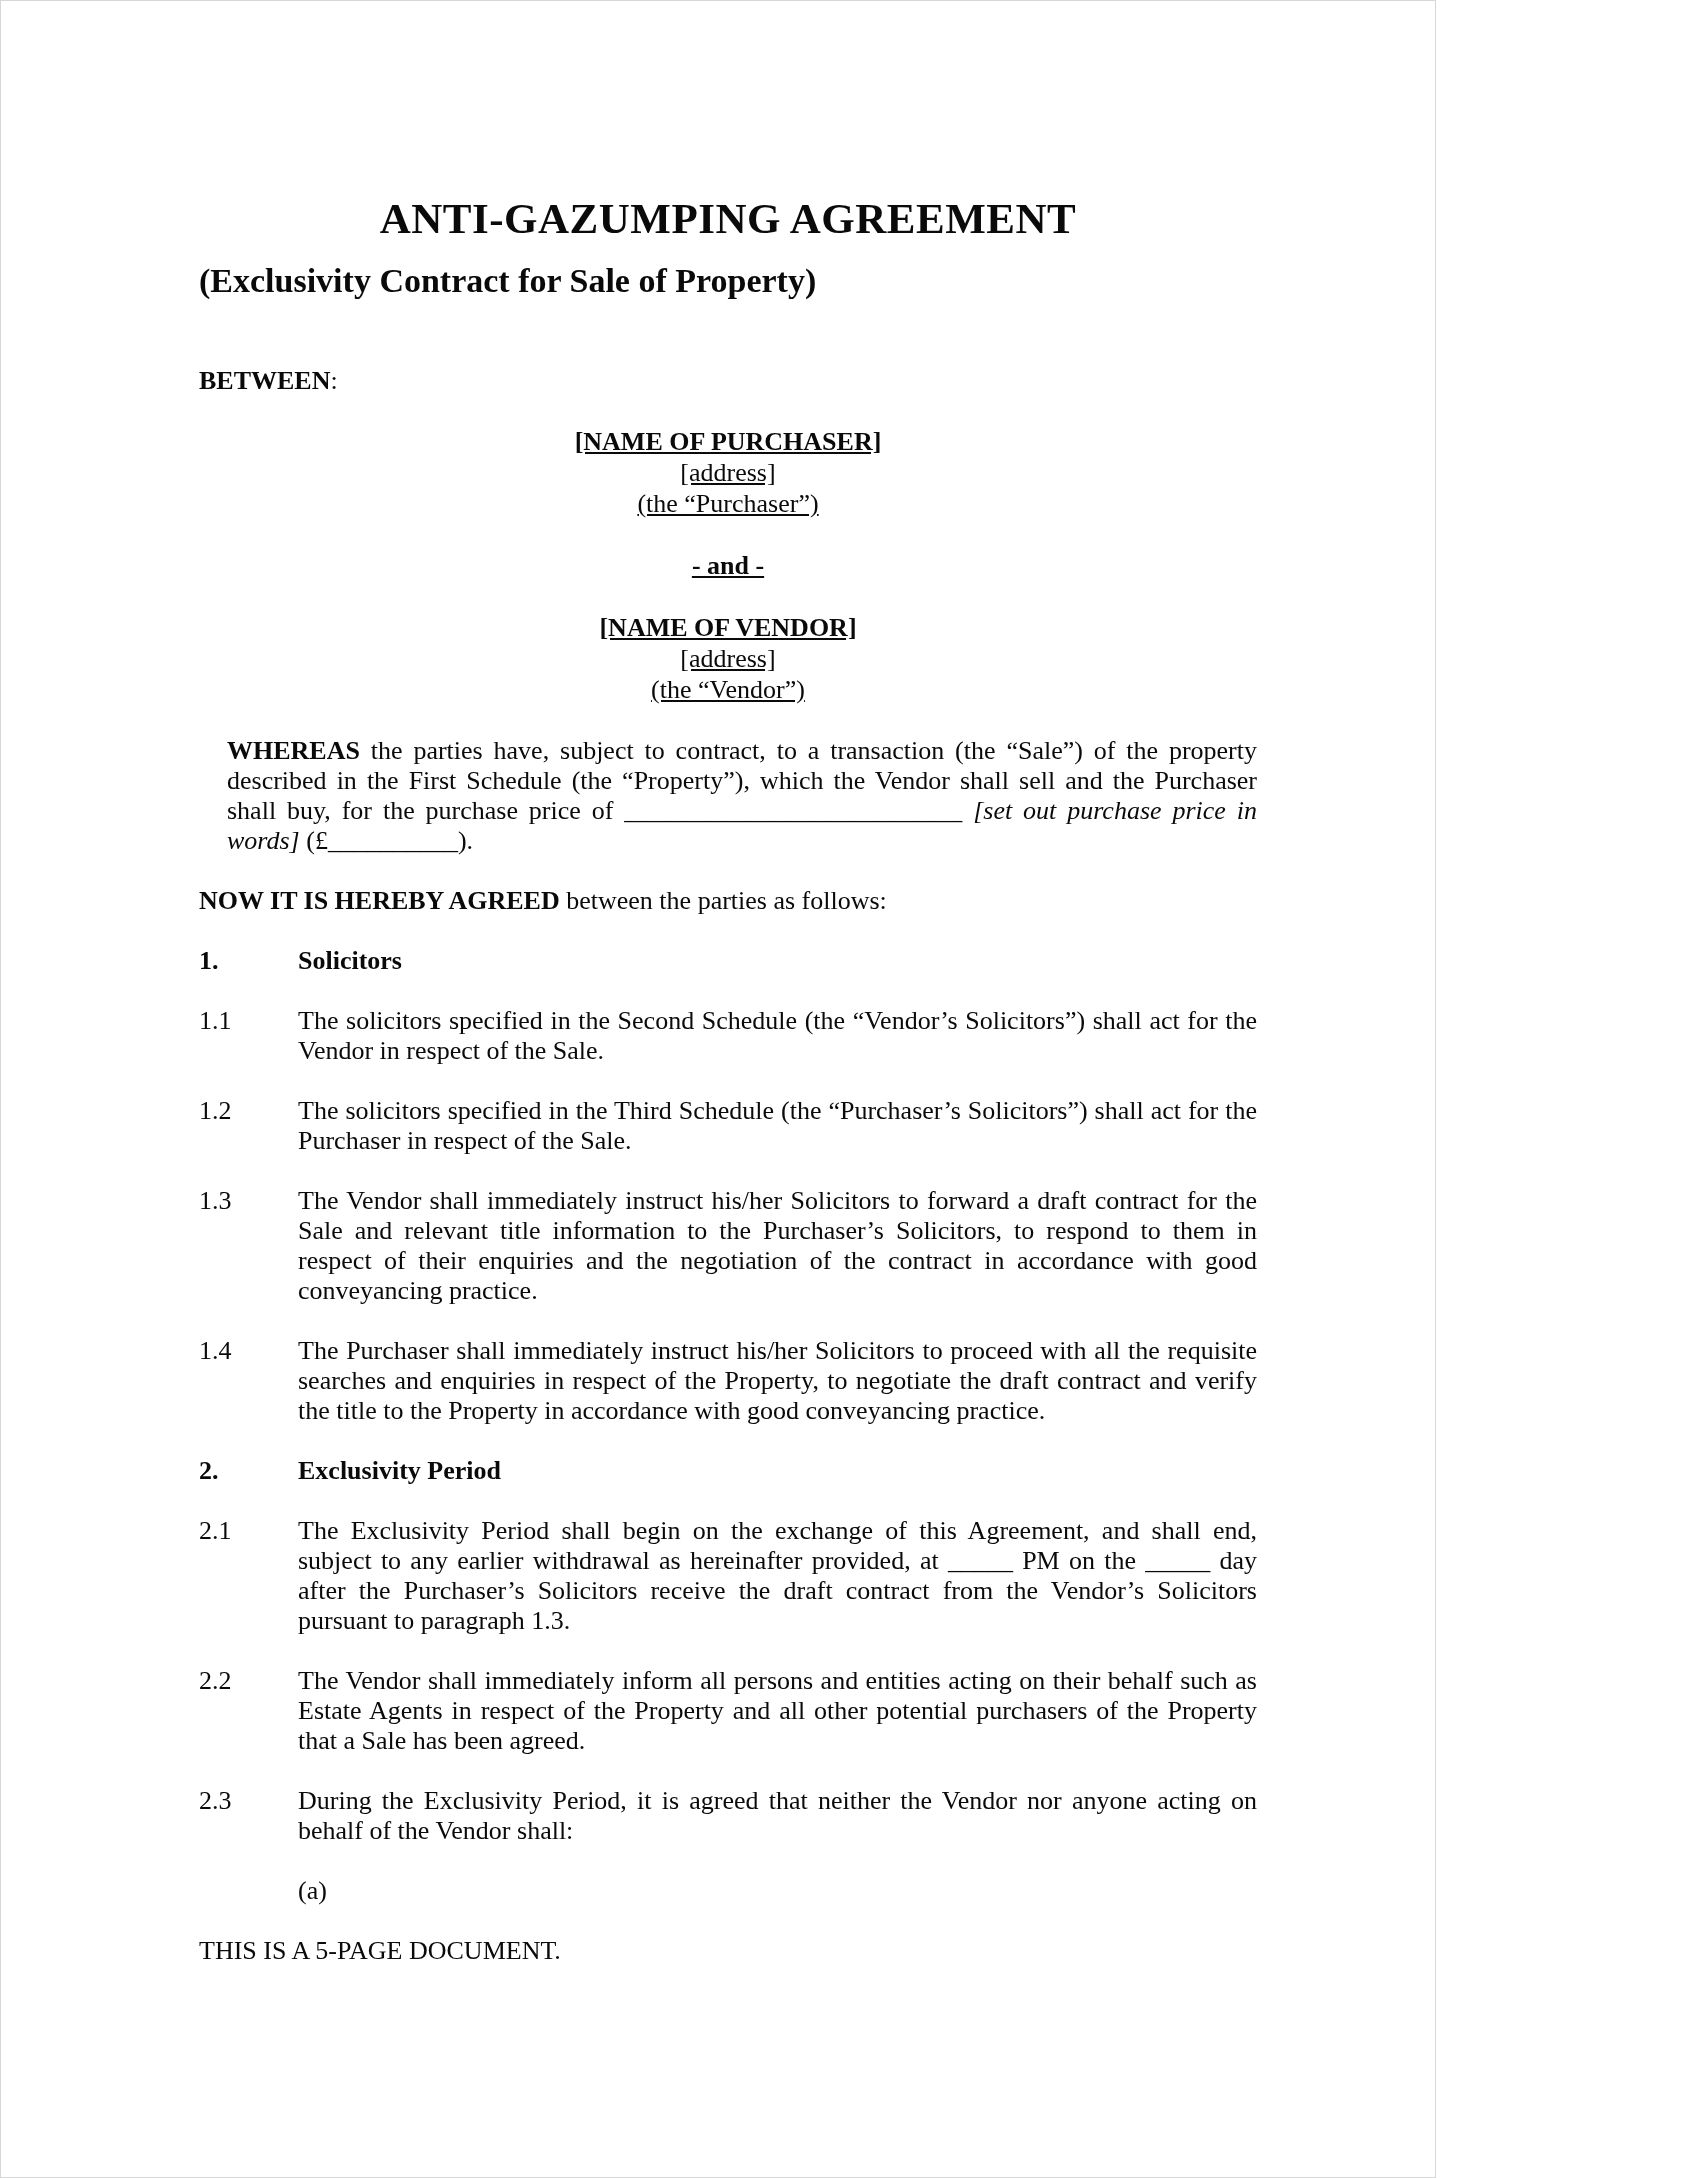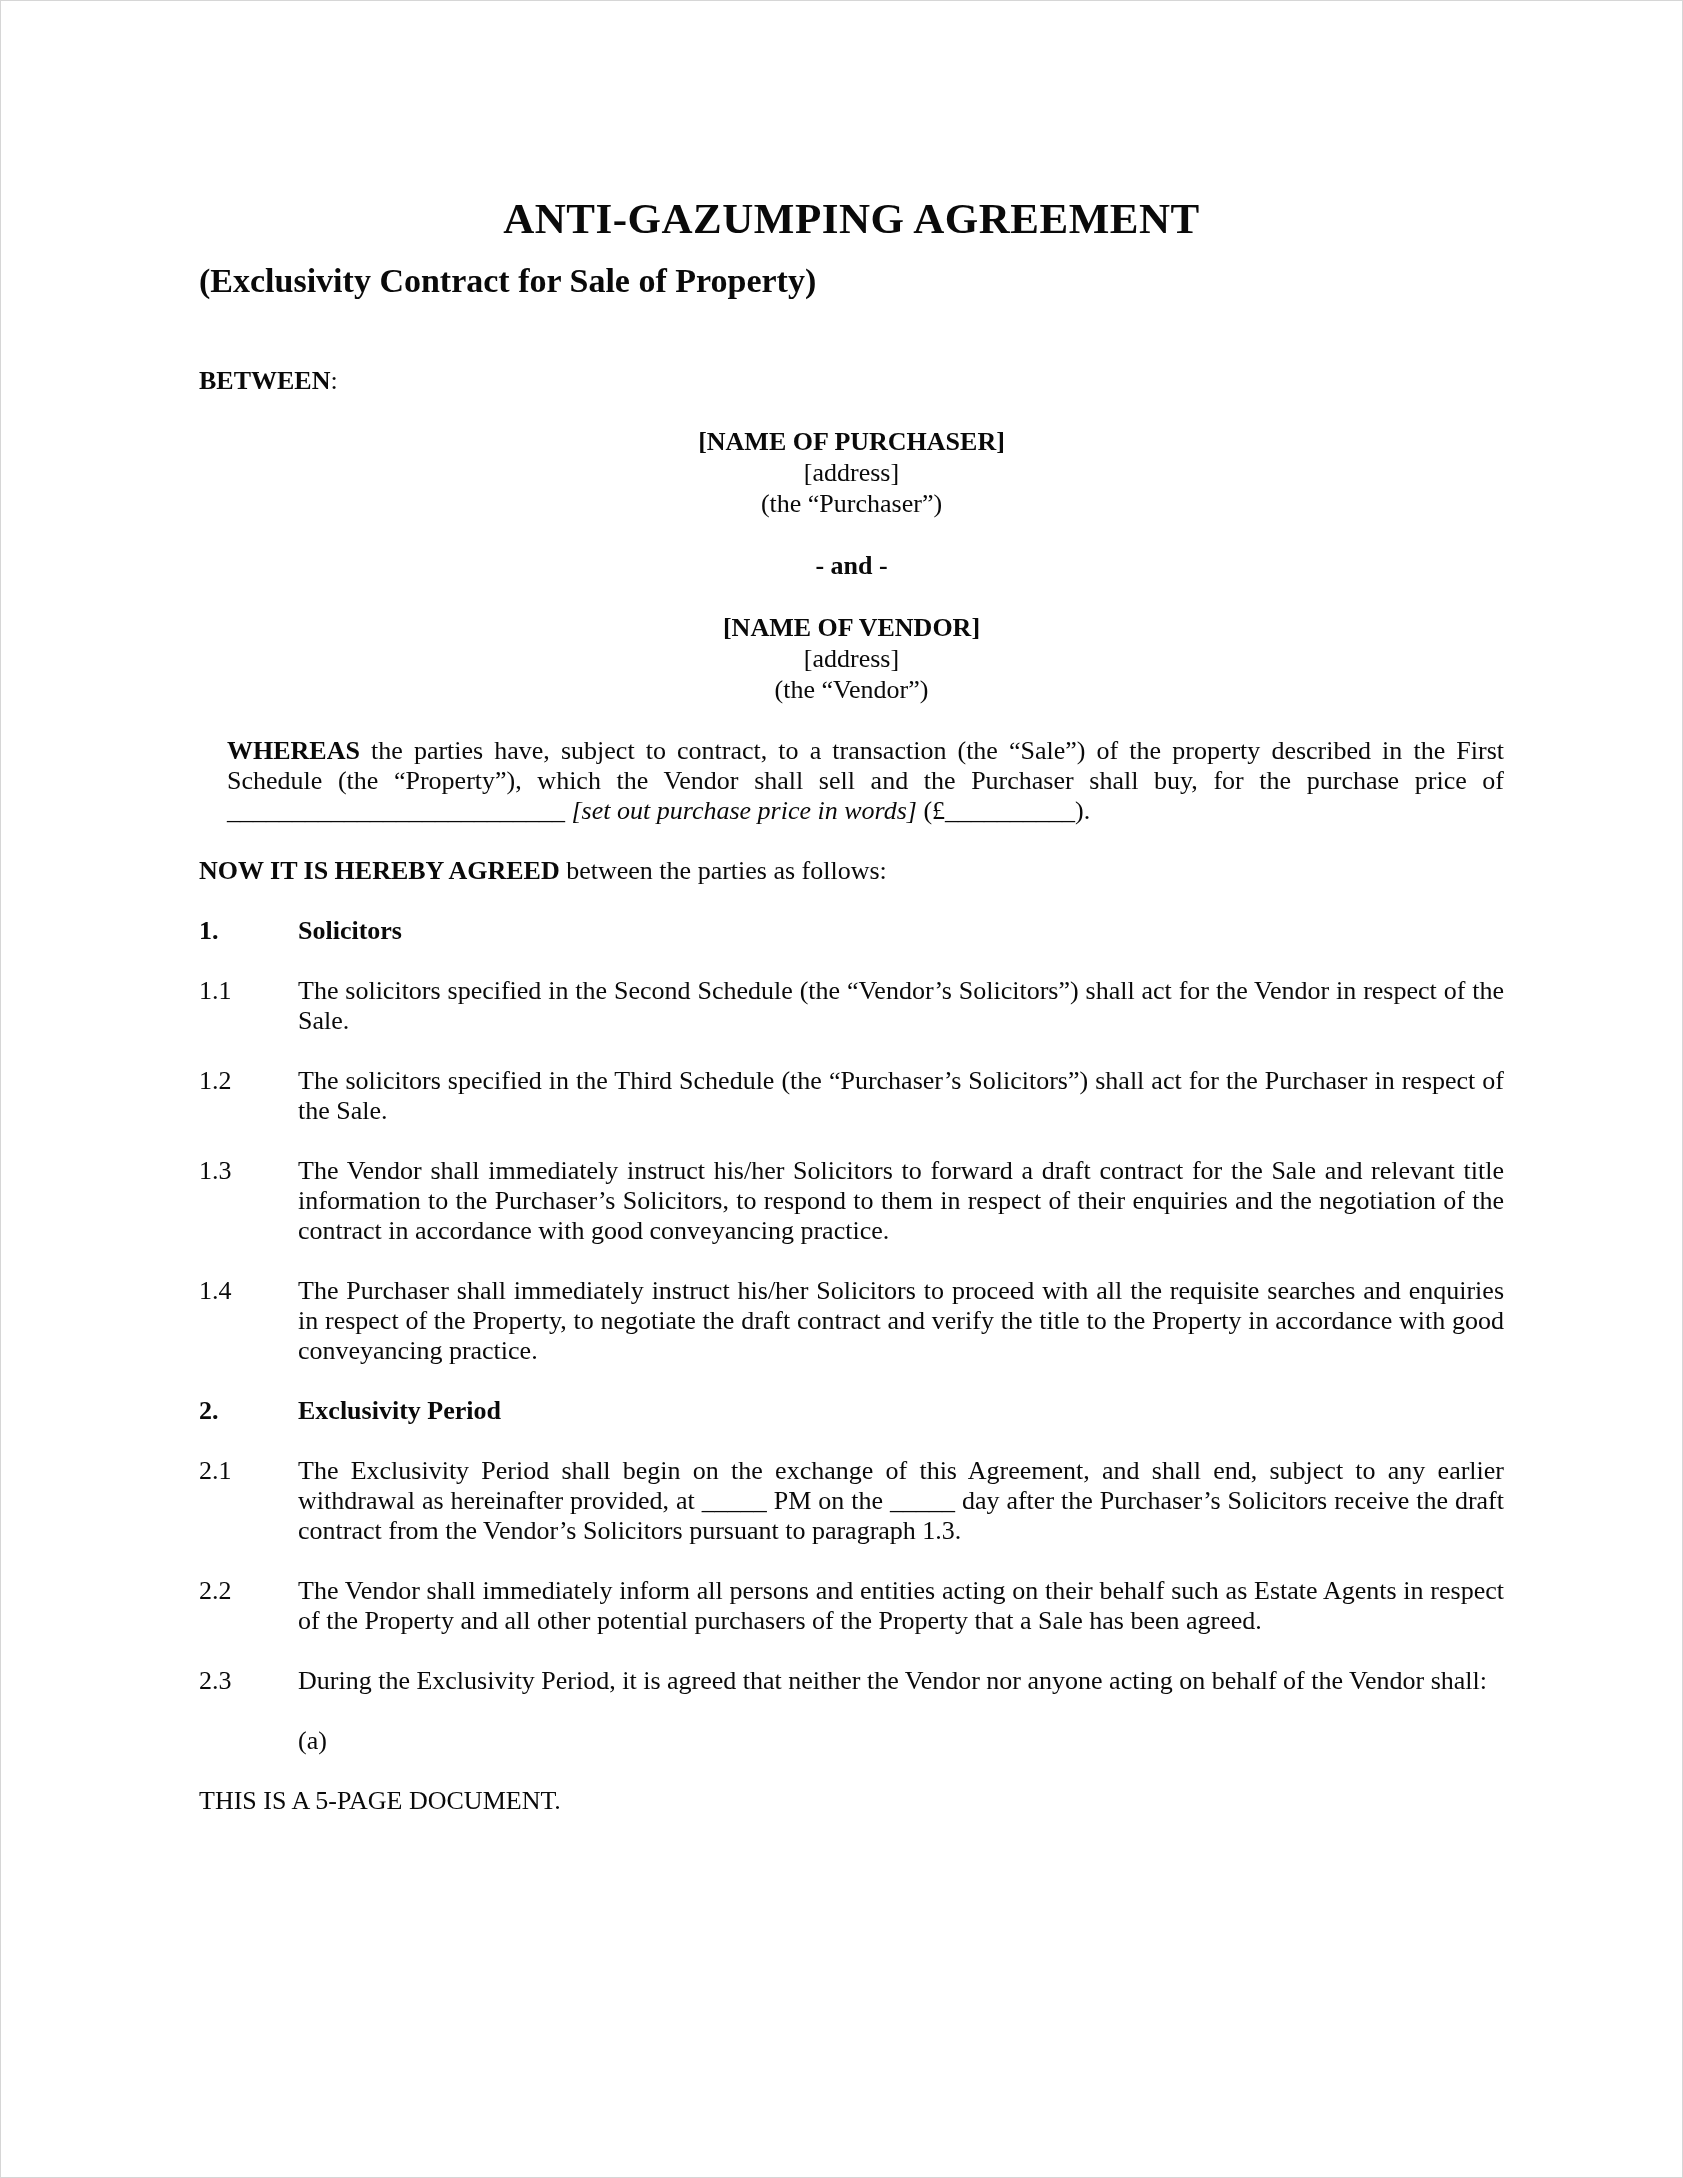--- a/index.html
+++ b/index.html
@@ -2,21 +2,21 @@
 <html><head>
 <meta charset="utf-8">
 <style>
   html, body {
     margin: 0;
     padding: 0;
     background: #ffffff;
   }
   .page {
     position: relative;
-    width: 1683px;
+    width: 1436px;
     height: 2178px;
     box-sizing: border-box;
     background: #ffffff;
     border: 1px solid #d6d6d6;
     padding: 194px 178px 0 198px;
     font-family: "Liberation Serif", "DejaVu Serif", serif;
     font-size: 26px;
     line-height: 30px;
     color: #0a0a0a;
     overflow: hidden;
@@ -31,21 +31,21 @@
     text-align: center;
     letter-spacing: 0.5px;
   }
   .doc-subtitle {
     margin: 0 0 65px 0;
     font-size: 34px;
     line-height: 40px;
     font-weight: bold;
   }
   .block { margin: 0 0 30px 0; }
-  .center { text-align: center; }
+  .center { text-align: center; text-decoration: underline; }
   .justify { text-align: justify; margin-left: 28px; }
   .party-group { margin: 0 0 31px 0; line-height: 31px; }
   .party-group div { line-height: 31px; }
   .clause {
     display: flex;
     margin: 0 0 30px 0;
   }
   .clause .num {
     flex: 0 0 99px;
   }

